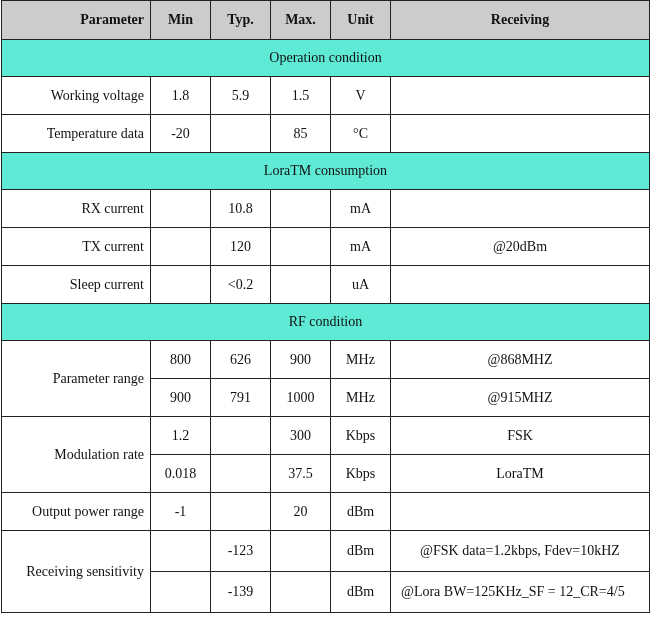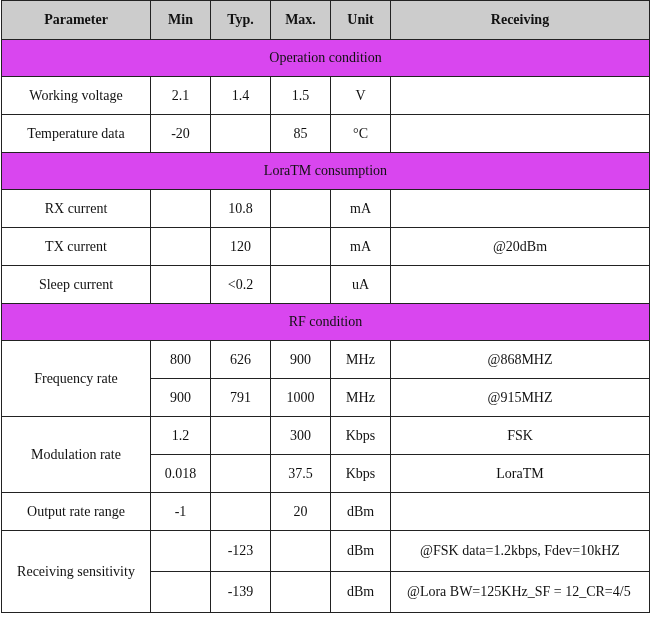--- a/index.html
+++ b/index.html
@@ -16,22 +16,22 @@
   td, th {
     border: 1px solid #222;
     padding: 0 6px;
     height: 37px;
     text-align: center;
     vertical-align: middle;
     white-space: nowrap;
     overflow: hidden;
   }
   th { background: #cccccc; font-weight: bold; font-size: 14px; height: 38px; }
-  th.left, td.left { text-align: center; margin-left: 45px; }
-  tr.section td { background: #d946ef; height: 36px; }
+  th.left, td.left { text-align: right; margin-left: 45px; }
+  tr.section td { background: #5eead4; height: 36px; }
 </style>
 </head>
 <body>
 
 <table>
   <colgroup>
     <col style="width:149px">
       <col style="width:60px">
       <col style="width:60px">
       <col style="width:60px">
@@ -46,22 +46,22 @@
     <th>Max.</th>
     <th>Unit</th>
     <th>Receiving</th>
   </tr>
 
   <tr class="section">
     <td colspan="6">Operation condition</td>
   </tr>
   <tr>
     <td class="left">Working voltage</td>
-    <td>2.1</td>
-    <td>1.4</td>
+    <td>1.8</td>
+    <td>5.9</td>
     <td>1.5</td>
     <td>V</td>
     <td></td>
   </tr>
   <tr>
     <td class="left">Temperature data</td>
     <td>-20</td>
     <td></td>
     <td>85</td>
     <td>°C</td>
@@ -93,21 +93,21 @@
     <td>&lt;0.2</td>
     <td></td>
     <td>uA</td>
     <td></td>
   </tr>
 
   <tr class="section">
     <td colspan="6">RF condition</td>
   </tr>
   <tr>
-    <td class="left" rowspan="2">Frequency rate</td>
+    <td class="left" rowspan="2">Parameter range</td>
     <td>800</td>
     <td>626</td>
     <td>900</td>
     <td>MHz</td>
     <td>@868MHZ</td>
   </tr>
   <tr>
     <td>900</td>
     <td>791</td>
     <td>1000</td>
@@ -123,36 +123,36 @@
     <td>FSK</td>
   </tr>
   <tr>
     <td>0.018</td>
     <td></td>
     <td>37.5</td>
     <td>Kbps</td>
     <td>LoraTM</td>
   </tr>
   <tr>
-    <td class="left">Output rate range</td>
+    <td class="left">Output power range</td>
     <td>-1</td>
     <td></td>
     <td>20</td>
     <td>dBm</td>
     <td></td>
   </tr>
   <tr>
     <td class="left" rowspan="2">Receiving sensitivity</td>
     <td></td>
     <td>-123</td>
     <td></td>
     <td>dBm</td>
     <td style="height:40px">@FSK data=1.2kbps, Fdev=10kHZ</td>
   </tr>
   <tr>
     <td></td>
     <td>-139</td>
     <td></td>
     <td>dBm</td>
-    <td style="height:40px;text-align:left;padding-left:16px">@Lora BW=125KHz_SF = 12_CR=4/5</td>
+    <td style="height:40px;text-align:left;padding-left:10px">@Lora BW=125KHz_SF = 12_CR=4/5</td>
   </tr>
 </tbody>
   </table>
 
 </body></html>

